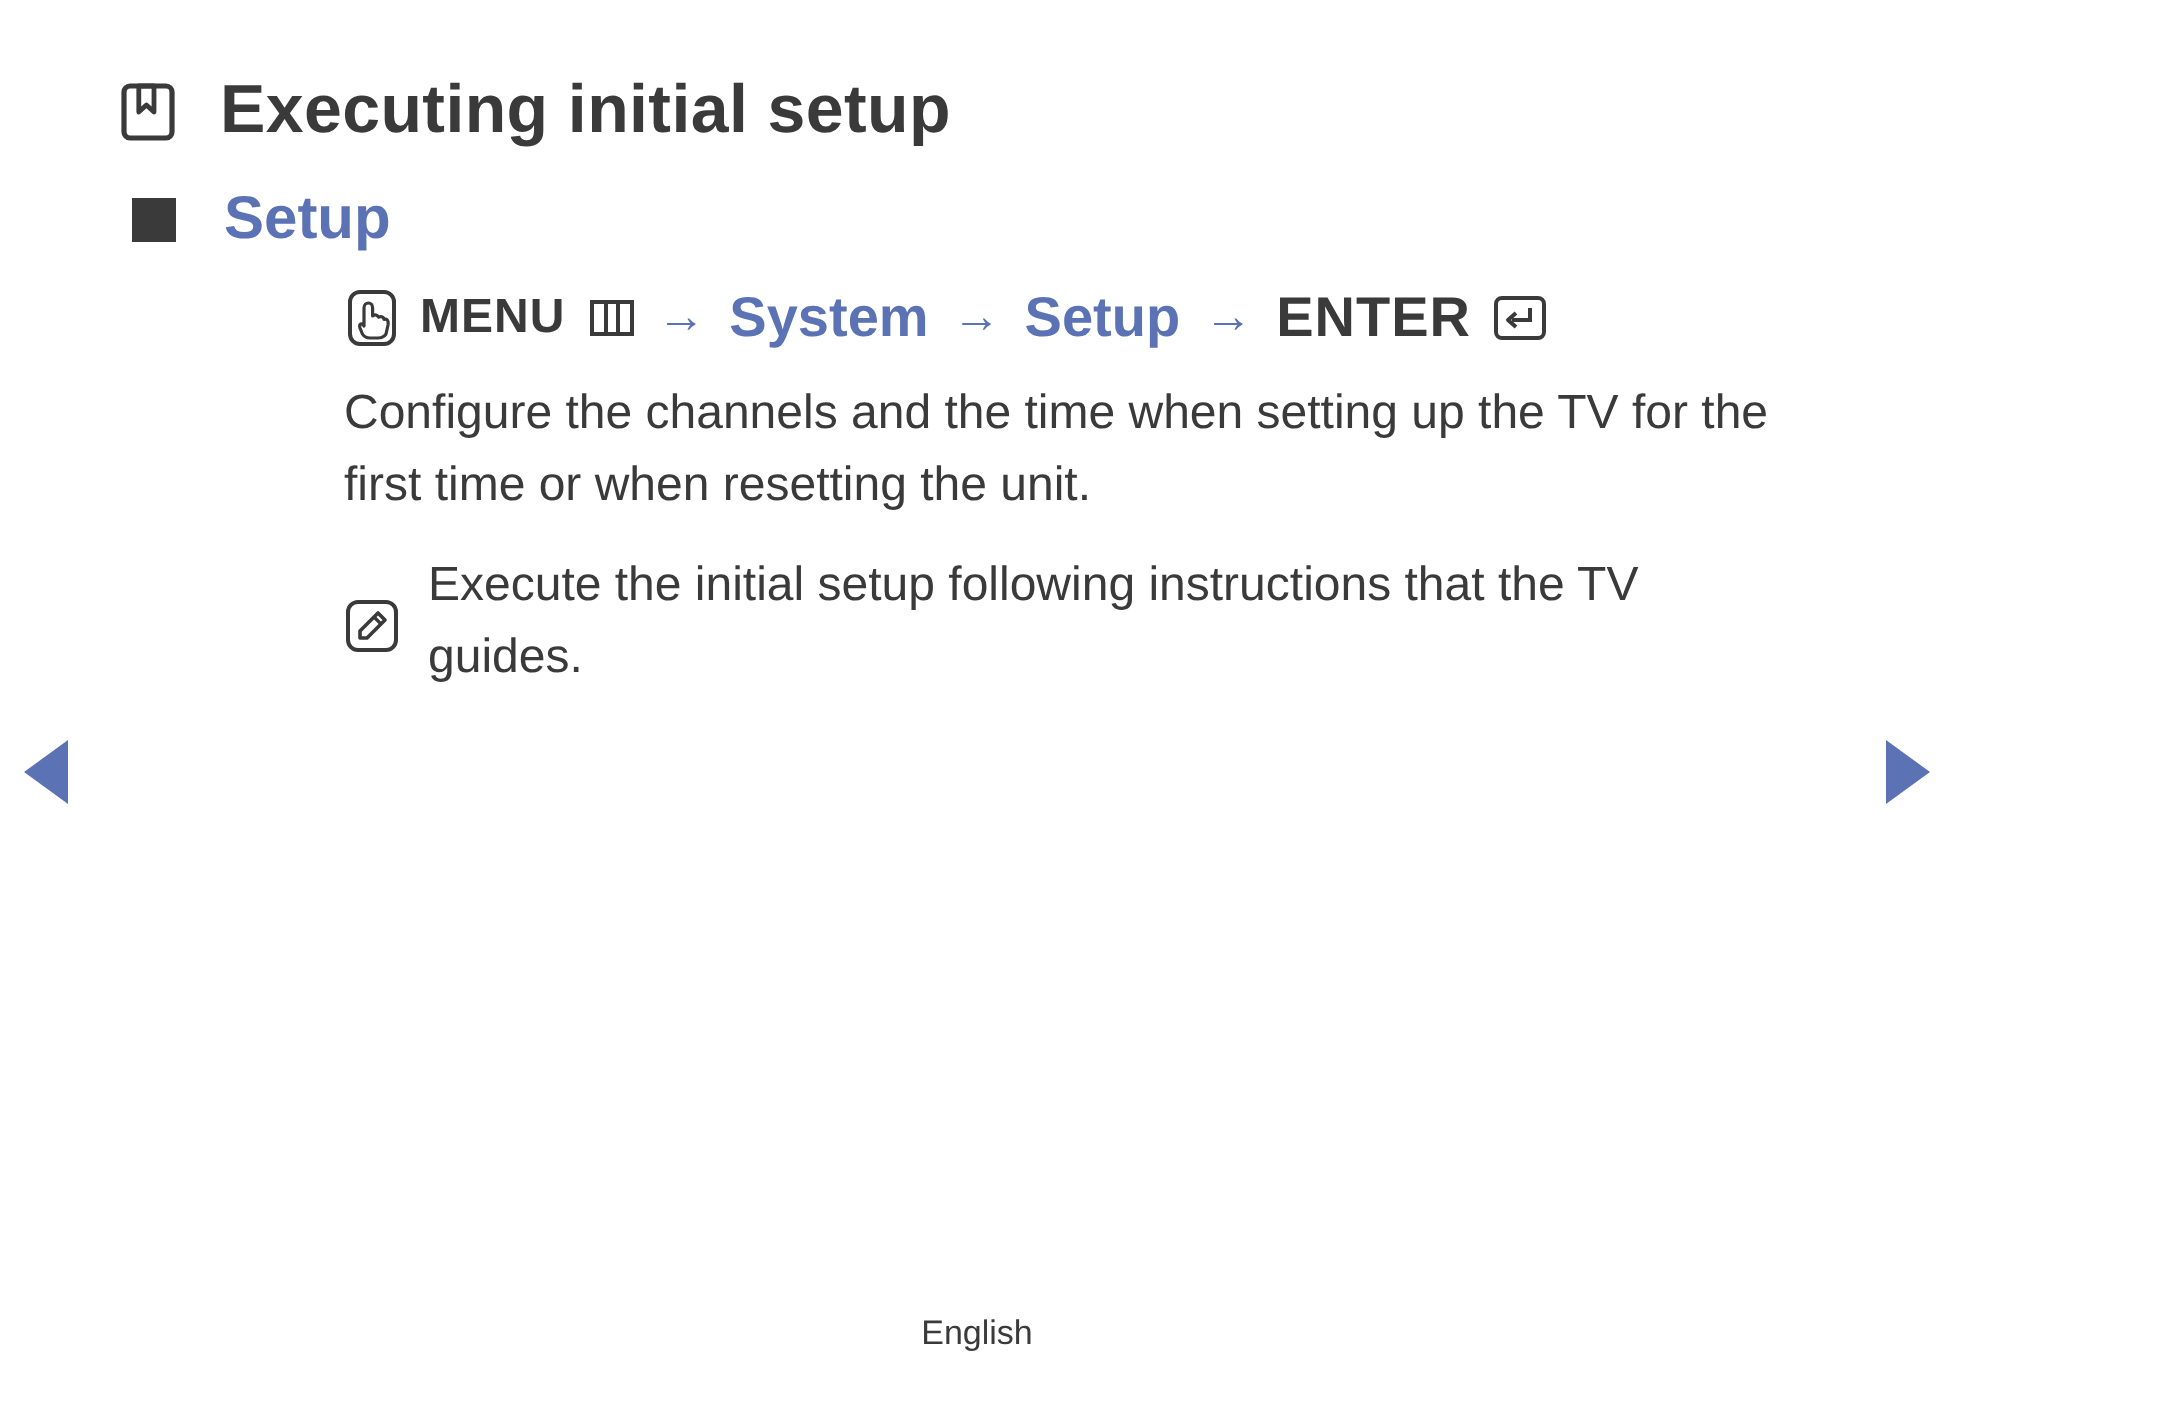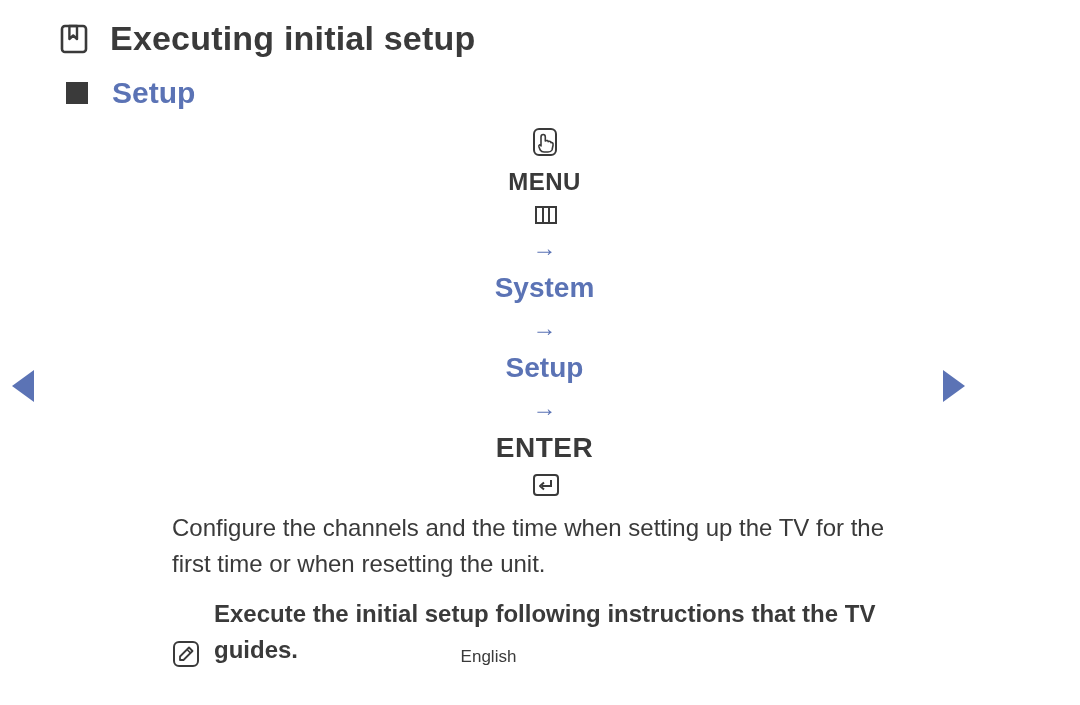--- a/index.html
+++ b/index.html
@@ -1,47 +1,47 @@
 <!DOCTYPE html>
 <html><head>
 <meta charset="utf-8">
 <style>
   * { margin: 0; padding: 0; box-sizing: border-box; }
   html, body { width: 1080px; height: 705px; background: #fff; font-family: Arial, Helvetica, sans-serif; color: #3a3a3a; position: relative; }
 
-  .page { width: 977px; height: 705px; position: relative; padding: 19px 60px 0 60px; }
+  .page { width: 977px; height: 705px; position: relative; padding: 36px 60px 0 60px; }
 
   .title-row { display: flex; align-items: center; gap: 22px; margin-bottom: 18px; }
   .bookmark-icon { width: 28px; height: 30px; }
   .page-title { font-size: 34px; font-weight: 700; color: #3a3a3a; letter-spacing: 0.2px; }
 
   .section-row { display: flex; align-items: center; gap: 24px; margin-left: 6px; margin-bottom: 16px; }
   .square-bullet { width: 22px; height: 22px; background: #3a3a3a; }
   .section-title { font-size: 30px; font-weight: 700; color: #5b73b5; }
 
-  .path-row { display: flex; align-items: center; gap: 10px; margin-left: 112px; margin-bottom: 14px; flex-direction: column; }
+  .path-row { display: flex; align-items: center; gap: 10px; margin-left: 112px; margin-bottom: 14px; }
   .hand-icon { width: 28px; height: 32px; flex-shrink: 0; display: flex; align-items: center; justify-content: center; }
   .menu-label { font-size: 24px; font-weight: 800; letter-spacing: 0.5px; color: #3a3a3a; }
   .menu-glyph { display: inline-flex; align-items: center; margin-left: 2px; }
   .arrow-sep { color: #5b73b5; font-size: 24px; font-weight: 500; padding: 0 2px; }
   .path-item { color: #5b73b5; font-size: 28px; font-weight: 600; }
   .enter-label { font-size: 28px; font-weight: 800; letter-spacing: 0.5px; color: #3a3a3a; }
   .enter-glyph { display: inline-flex; align-items: center; margin-left: 2px; }
 
   .body-text { font-size: 24px; line-height: 1.5; color: #3a3a3a; margin-left: 112px; margin-right: 20px; margin-bottom: 14px; }
 
-  .note-row { display: flex; align-items: flex-end; gap: 14px; margin-left: 112px; margin-right: 20px; font-weight: bold; }
+  .note-row { display: flex; align-items: center; gap: 14px; margin-left: 112px; margin-right: 20px; }
   .note-icon { width: 28px; height: 28px; flex-shrink: 0; margin-top: 4px; }
   .note-text { font-size: 24px; line-height: 1.5; color: #3a3a3a; }
 
   .nav-left, .nav-right { position: absolute; top: 370px; width: 0; height: 0; cursor: pointer; }
   .nav-left { left: 12px; border-top: 16px solid transparent; border-bottom: 16px solid transparent; border-right: 22px solid #5b73b5; }
   .nav-right { right: 12px; border-top: 16px solid transparent; border-bottom: 16px solid transparent; border-left: 22px solid #5b73b5; }
 
-  .footer-lang { position: absolute; bottom: 38px; left: 0; width: 100%; text-align: center; font-size: 17px; color: #3a3a3a; }
+  .footer-lang { position: absolute; bottom: 28px; left: 0; width: 100%; text-align: center; font-size: 17px; color: #3a3a3a; }
 </style>
 </head>
 <body>
 
 <div class="page">
 
   <div class="title-row">
     <span class="bookmark-icon">
       <svg width="28" height="30" viewBox="0 0 28 30">
         <rect x="2" y="2" width="24" height="26" rx="3" ry="3" fill="none" stroke="#3a3a3a" stroke-width="2.6"></rect>

